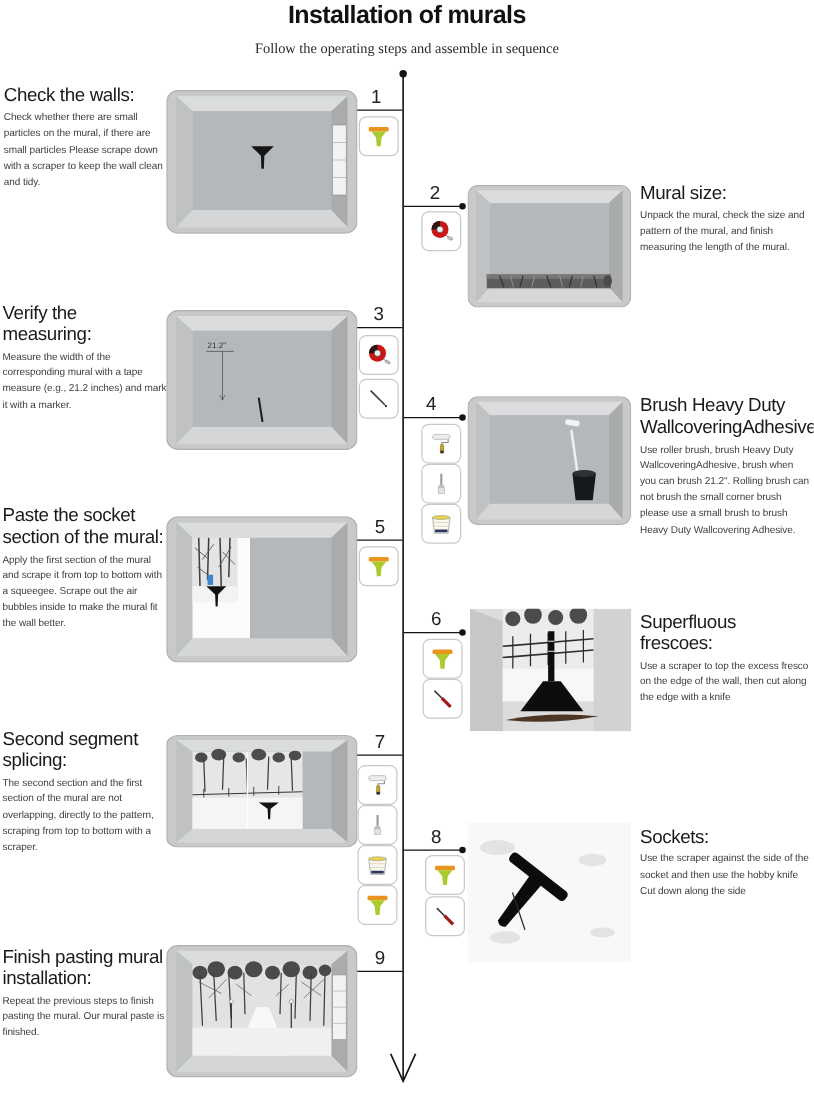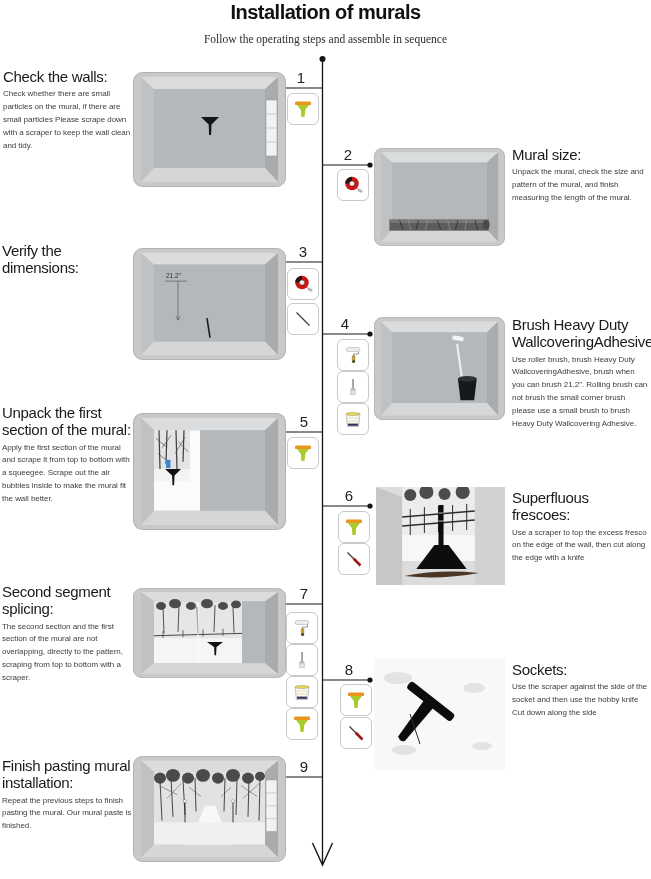--- a/index.html
+++ b/index.html
@@ -68,28 +68,29 @@
 
   <div class="step-text" style="left:3px;top:68px;width:130px">
     <h3>Check the walls:</h3>
     <p>Check whether there are small particles on the mural, if there are small particles Please scrape down with a scraper to keep the wall clean and tidy.</p>
   </div>
   <div class="step-text" style="left:512px;top:146px;width:137px">
     <h3>Mural size:</h3>
     <p>Unpack the mural, check the size and pattern of the mural, and finish measuring the length of the mural.</p>
   </div>
   <div class="step-text" style="left:2px;top:242px;width:132px">
-    <h3>Verify the dimensions:</h3>
+    <h3>Verify the measuring:</h3>
+    <p>Measure the width of the corresponding mural with a tape measure (e.g., 21.2 inches) and mark it with a marker.</p>
   </div>
   <div class="step-text" style="left:512px;top:316px;width:137px">
     <h3>Brush Heavy Duty WallcoveringAdhesive:</h3>
     <p>Use roller brush, brush Heavy Duty WallcoveringAdhesive, brush when you can brush 21.2". Rolling brush can not brush the small corner brush please use a small brush to brush Heavy Duty Wallcovering Adhesive.</p>
   </div>
   <div class="step-text" style="left:2px;top:404px;width:132px">
-    <h3>Unpack the first section of the mural:</h3>
+    <h3>Paste the socket section of the mural:</h3>
     <p>Apply the first section of the mural and scrape it from top to bottom with a squeegee. Scrape out the air bubbles inside to make the mural fit the wall better.</p>
   </div>
   <div class="step-text" style="left:512px;top:489px;width:137px">
     <h3>Superfluous frescoes:</h3>
     <p>Use a scraper to top the excess fresco on the edge of the wall, then cut along the edge with a knife</p>
   </div>
   <div class="step-text" style="left:2px;top:583px;width:134px">
     <h3>Second segment splicing:</h3>
     <p>The second section and the first section of the mural are not overlapping, directly to the pattern, scraping from top to bottom with a scraper.</p>
   </div>

